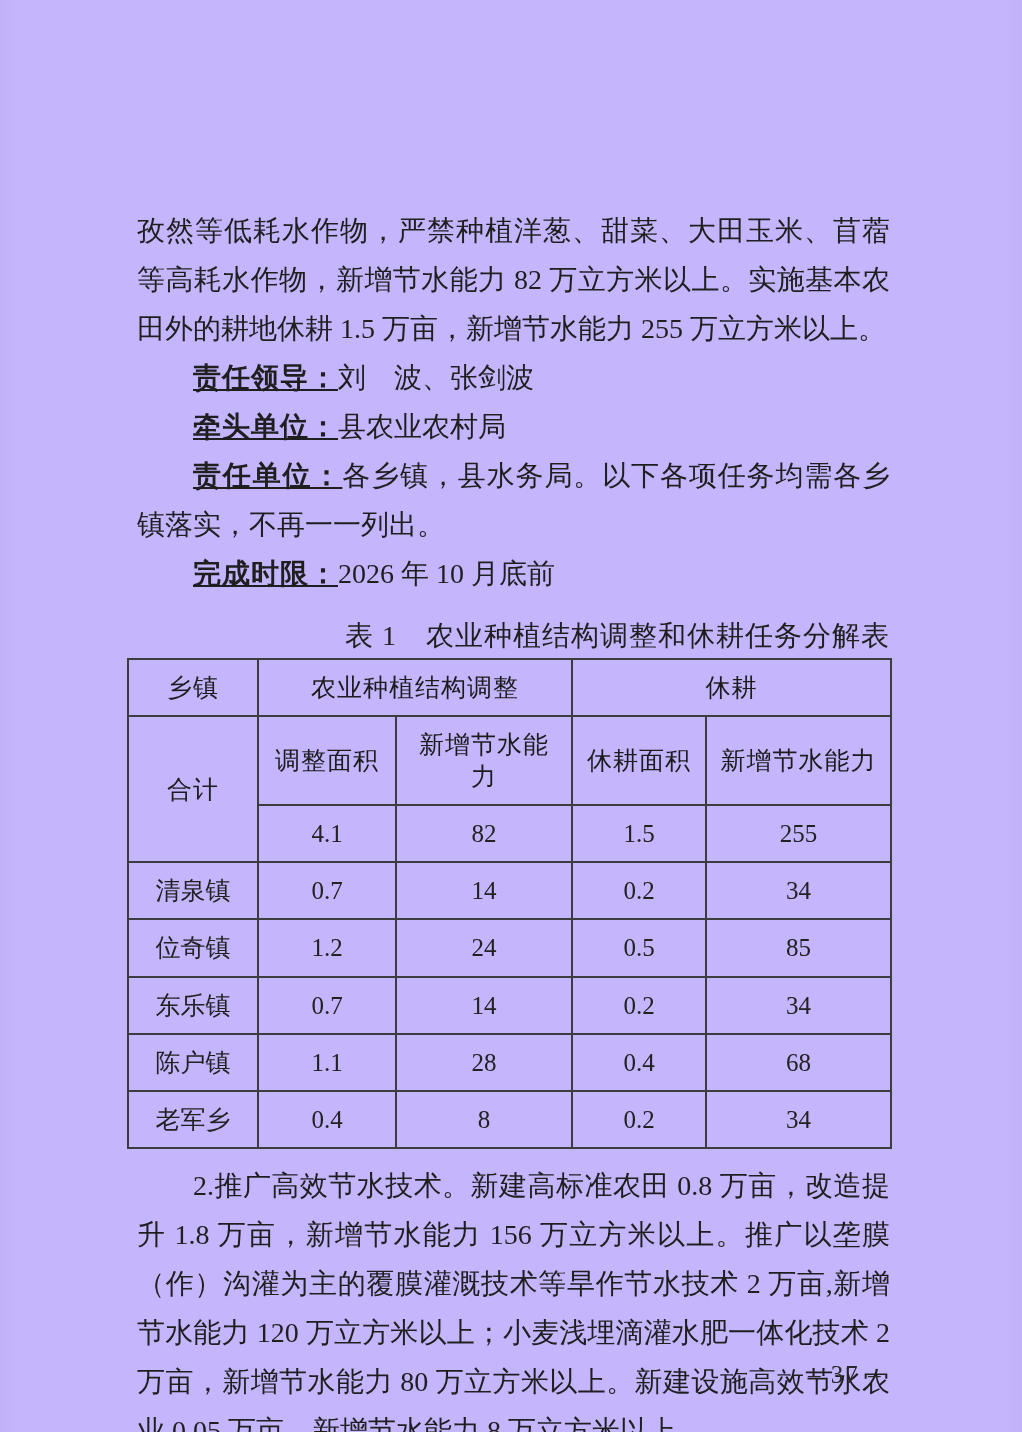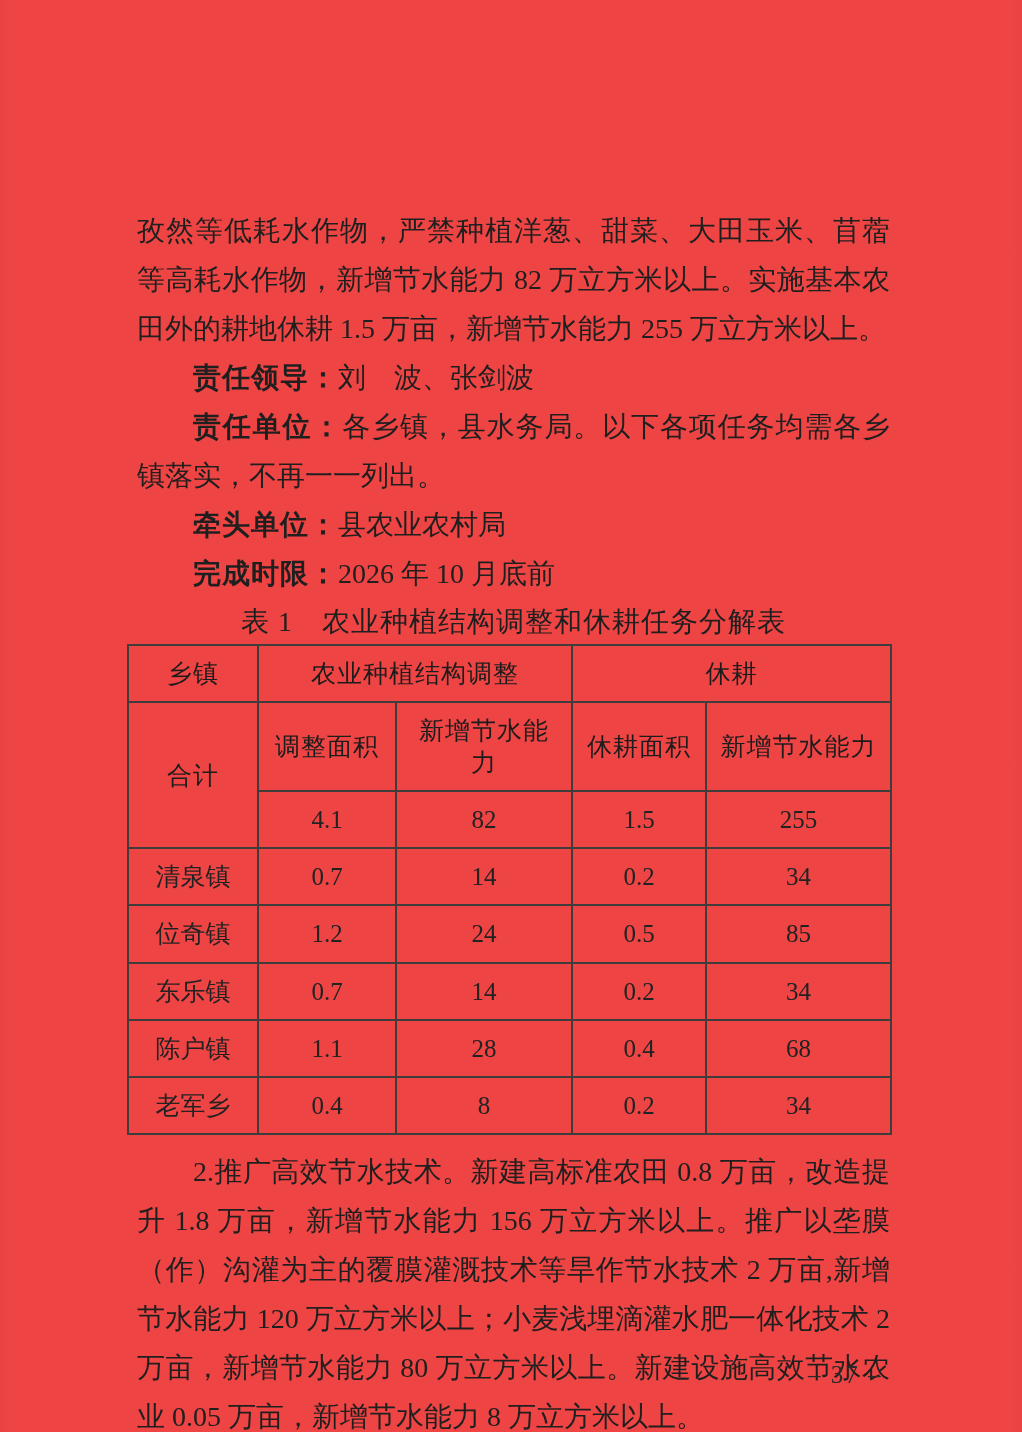--- a/index.html
+++ b/index.html
@@ -1,40 +1,40 @@
 <!DOCTYPE html>
 <html><head>
 <meta charset="utf-8">
 <style>
   * { margin:0; padding:0; box-sizing:border-box; }
   html,body { width:1022px; height:1432px; }
   body { background:#ffffff; }
   .page {
     position:relative; width:1022px; height:1432px;
-    background:#ef4444; overflow:hidden;
+    background:#c4b5fd; overflow:hidden;
     font-family:"Liberation Serif","DejaVu Serif",serif;
     color:#1f1f1f;
   }
   .page::before{ 
     content:""; position:absolute; inset:0; pointer-events:none;
     background:linear-gradient(90deg, rgba(0,0,0,0.025) 0px, rgba(0,0,0,0) 18px, rgba(0,0,0,0) 1004px, rgba(0,0,0,0.02) 1022px);
   }
   .content {
     position:absolute; left:137px; top:206px; width:753px;
     font-size:28px; line-height:49px; text-align:justify;
   }
   .indent { text-indent:56px; }
   .label-bold {
     font-family:"Liberation Sans","DejaVu Sans",sans-serif;
-    font-weight:700; letter-spacing:1px;
+    font-weight:700; letter-spacing:1px;text-decoration:underline;
   }
   .lead-bold { font-weight:400; }
   .table-caption {
-    text-align:center; text-indent:0; line-height:44px; height:44px;
-    margin-top:2px; letter-spacing:1px;
+    text-align:right; text-indent:0; line-height:44px; height:44px;
+    margin-top:16px; letter-spacing:1px;
   }
   table.alloc {
     width:763px; margin-left:-10px; border-collapse:collapse; table-layout:fixed;
     font-size:25px; color:#222;
   }
   table.alloc td {
     border:2px solid #3d3d3d; text-align:center; vertical-align:middle;
     padding:12px; line-height:1.25;
   }
   td.hd {
@@ -55,23 +55,23 @@
 </head>
 <body>
 
 <div class="page">
   <div class="content">
 
     <p>孜然等低耗水作物，严禁种植洋葱、甜菜、大田玉米、苜蓿等高耗水作物，新增节水能力 82 万立方米以上。实施基本农田外的耕地休耕 1.5 万亩，新增节水能力 255 万立方米以上。</p>
 
     <p class="indent"><span class="label-bold">责任领导：</span><span>刘　波、张剑波</span></p>
 
+    <p class="indent"><span class="label-bold">牵头单位：</span><span>县农业农村局</span></p>
+
     <p class="indent"><span class="label-bold">责任单位：</span><span>各乡镇，县水务局。以下各项任务均需各乡镇落实，不再一一列出。</span></p>
-
-    <p class="indent"><span class="label-bold">牵头单位：</span><span>县农业农村局</span></p>
 
     <p class="indent"><span class="label-bold">完成时限：</span><span>2026 年 10 月底前</span></p>
 
     <p class="table-caption">表 1　农业种植结构调整和休耕任务分解表</p>
 
     <table class="alloc">
       <colgroup>
         <col style="width:130px">
           <col style="width:138px">
           <col style="width:176px">

